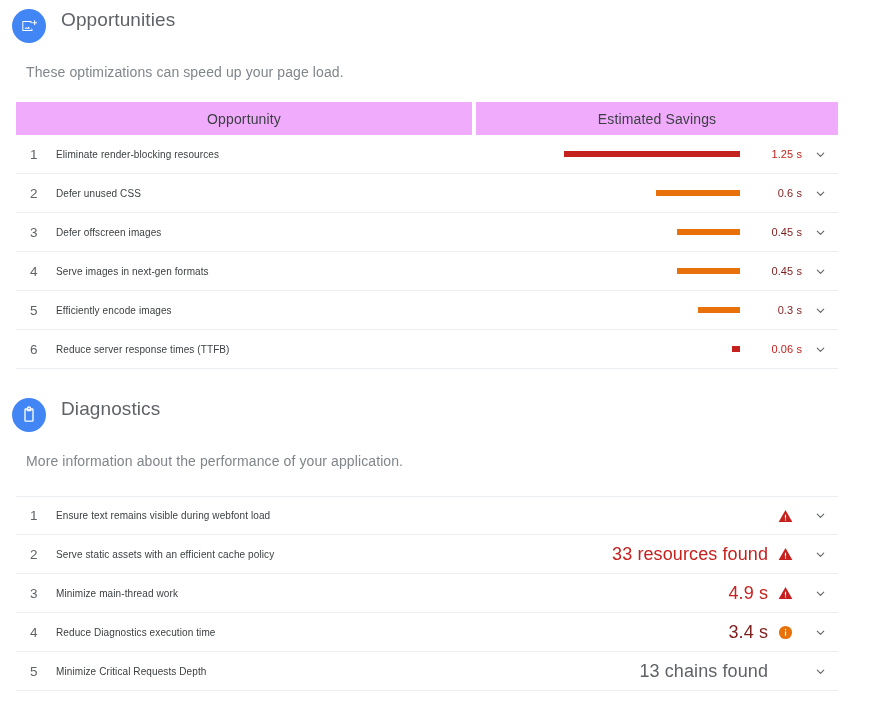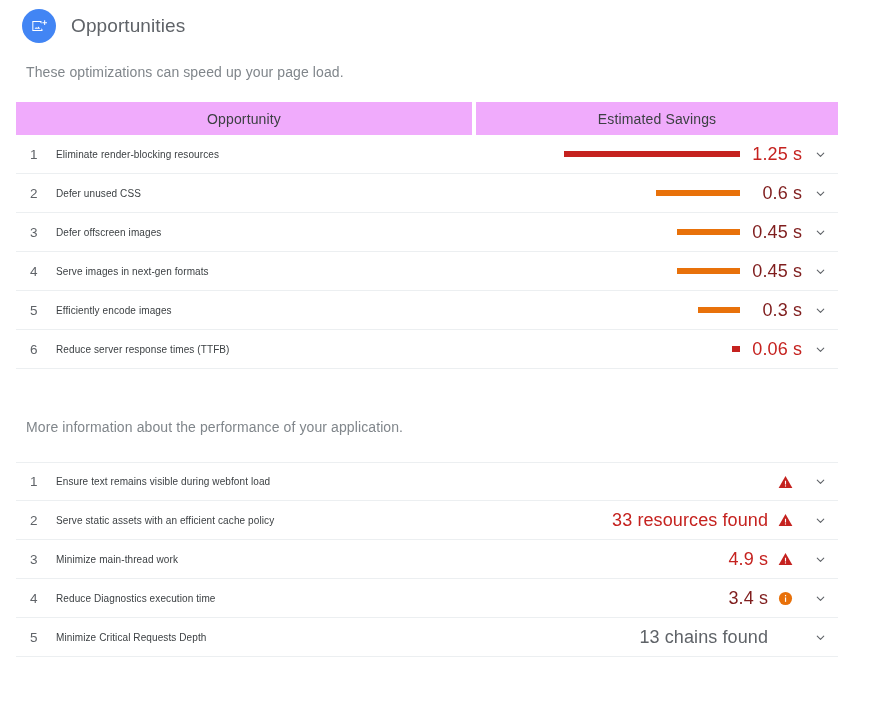--- a/index.html
+++ b/index.html
@@ -17,23 +17,22 @@
     position: relative;
     width: 878px;
     height: 719px;
     background: #ffffff;
     overflow: hidden;
   }
 
   
   .section-head {
     display: flex;
-    align-items: center;
     gap: 15px;
-    padding-left: 22px;
+    padding-left: 12px;
   }
   .sec-icon {
     width: 34px;
     height: 34px;
     border-radius: 50%;
     background: #4285f4;
     display: flex;
     align-items: center;
     justify-content: center;
     flex: none;
@@ -106,21 +105,21 @@
     width: 176px;
     display: flex;
     justify-content: flex-end;
     align-items: center;
     height: 9px;
   }
   .bar { height: 6px; border-radius: 0; }
   .val {
     width: 62px;
     text-align: right;
-    font-size: 18px;
+    font-size: 11px;
     letter-spacing: .1px;
     padding-right: 0;
   }
   .chev {
     width: 36px;
     display: flex;
     align-items: center;
     justify-content: center;
   }
   .chev svg { display: block; }
@@ -267,20 +266,28 @@
                 </svg>
               </span>
             </span>
           </div>
         </div>
     </div>
   </div>
 
   <div style="padding-top:29px">
 
+    <div class="section-head">
+      <span class="sec-icon">
+        <svg width="20" height="20" viewBox="0 0 24 24">
+          <path fill="#ffffff" d="M16 4h-1.4a2.6 2.6 0 0 0-5.2 0H8a1.6 1.6 0 0 0-1.6 1.6v13A1.6 1.6 0 0 0 8 20.2h8a1.6 1.6 0 0 0 1.6-1.6v-13A1.6 1.6 0 0 0 16 4zm-4-.6a.9.9 0 1 1 0 1.8.9.9 0 0 1 0-1.8zm4 15.2H8V5.6h1.2v2h5.6v-2H16z"></path>
+        </svg>
+      </span>
+      <span class="sec-title">Diagnostics</span>
+    </div>
 
     <div class="sec-desc" style="margin-top:21px">More information about the performance of your application.</div>
 
     <div class="tbl" style="margin-top:27px">
       <div id="diag-rows">
           <div class="drow first">
             <span class="row-num">1</span>
             <span class="row-label">Ensure text remains visible during webfont load</span>
             <span class="d-val sev-red"></span>
             <span class="d-status">

